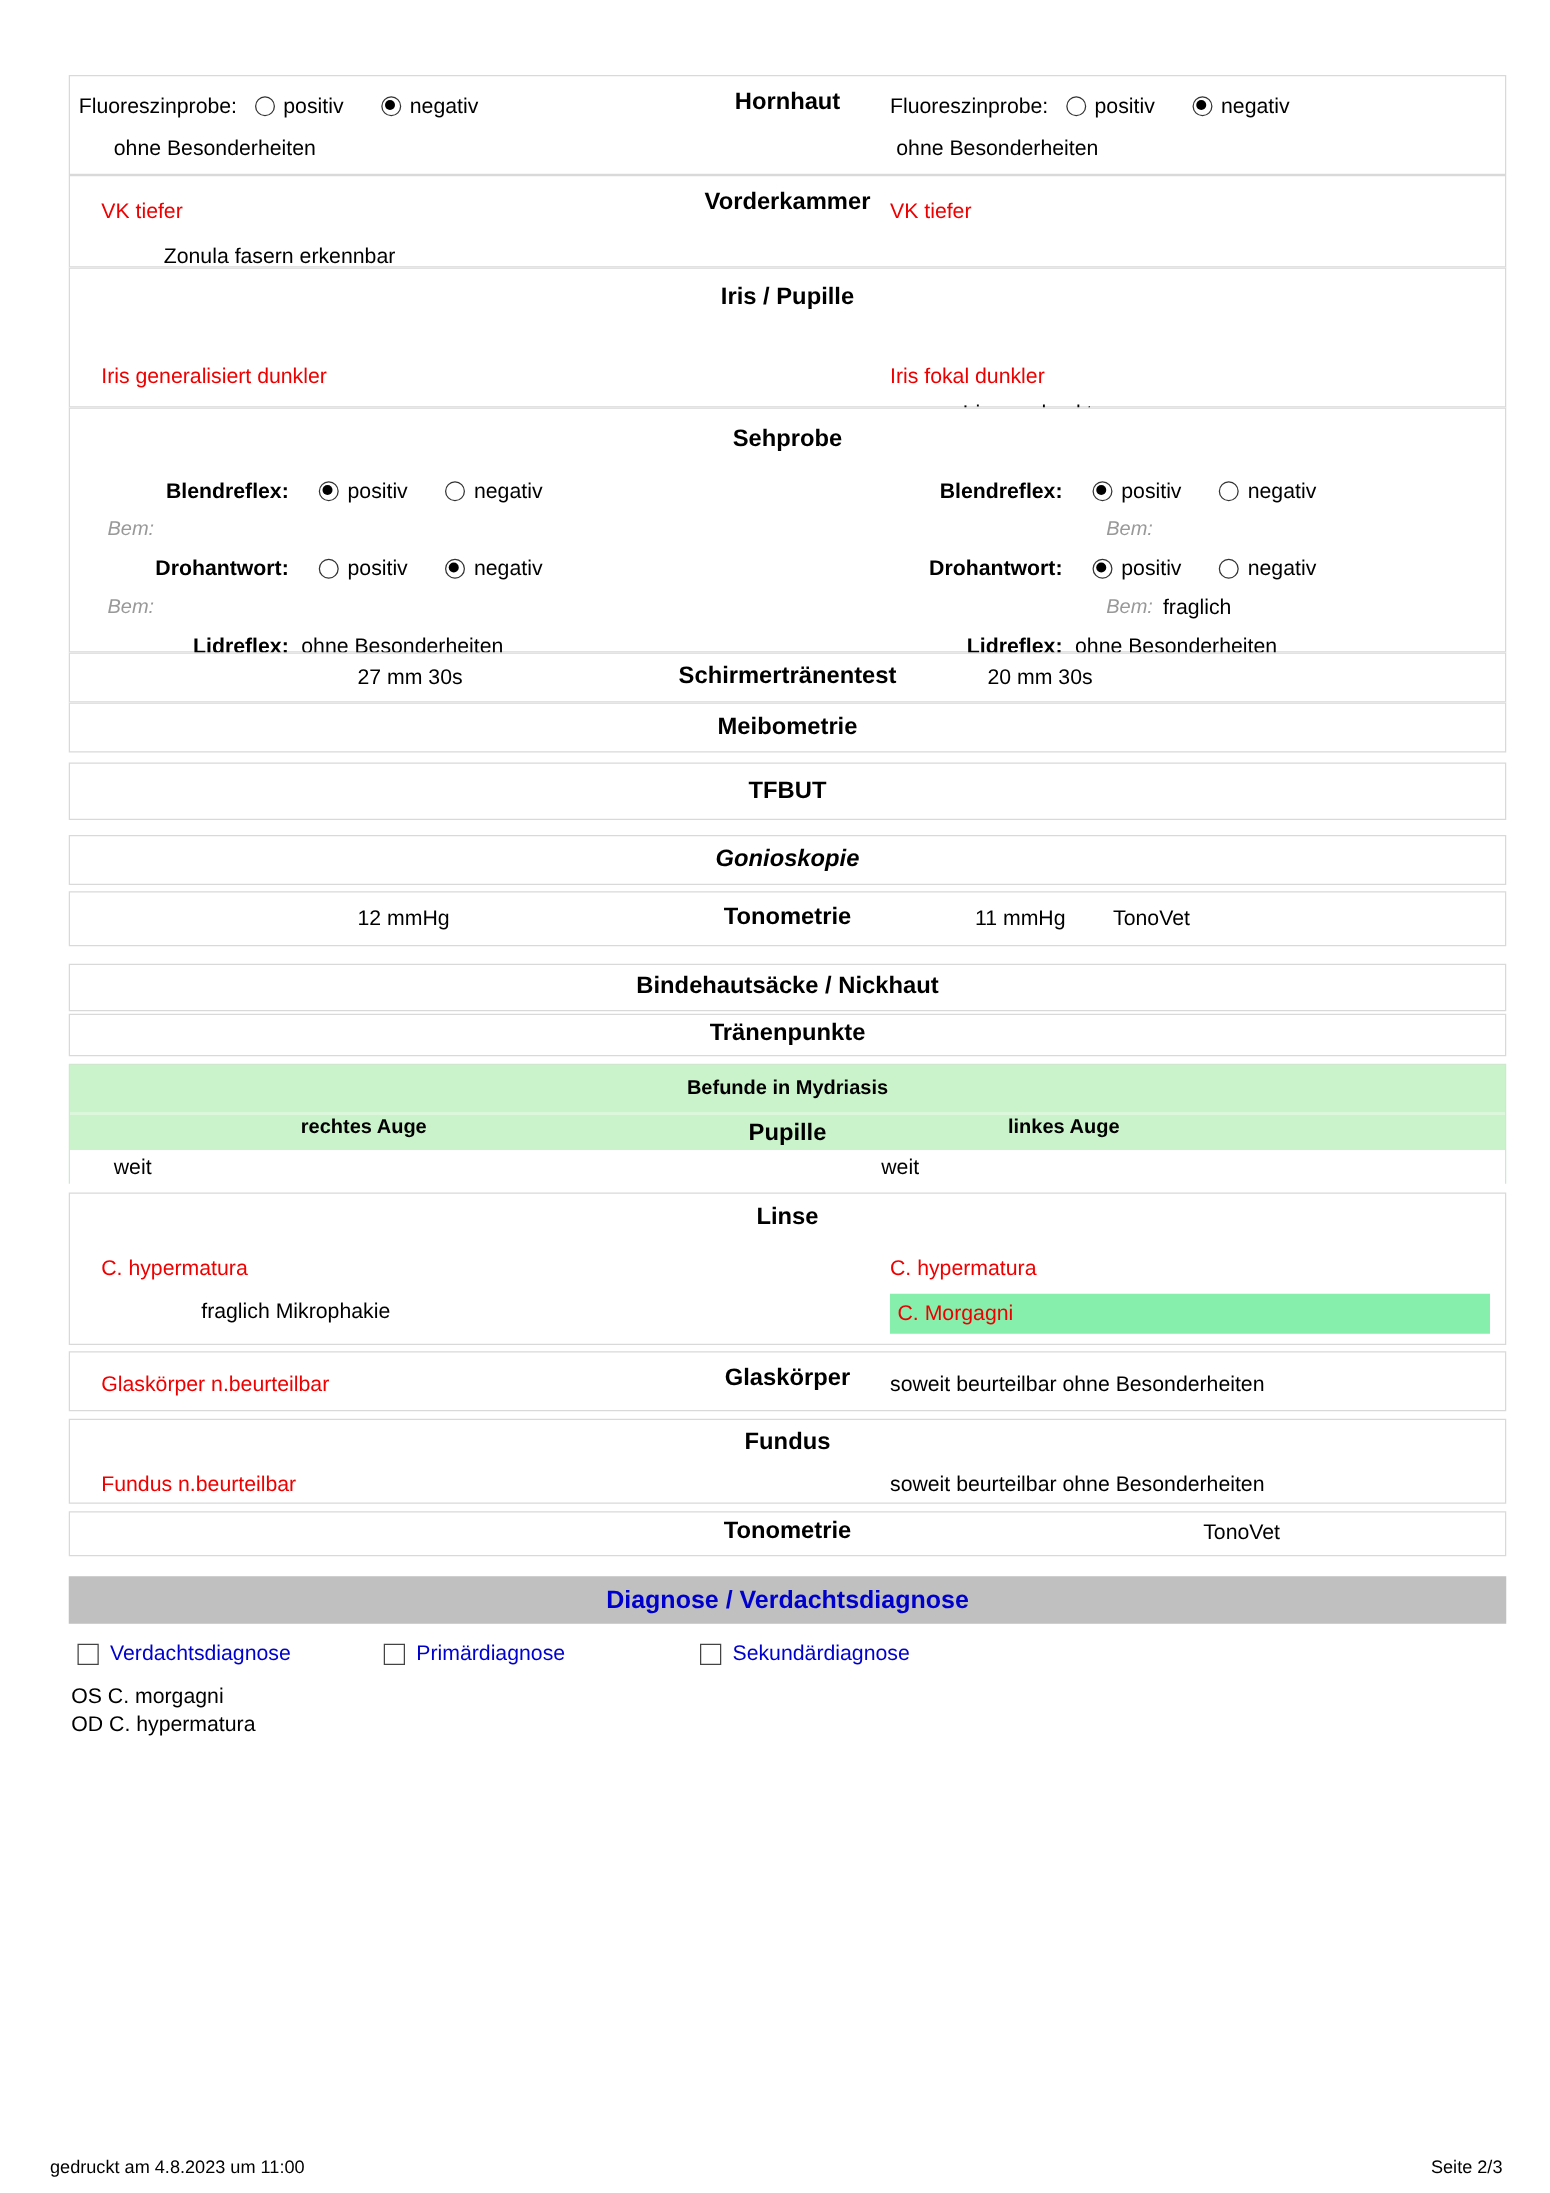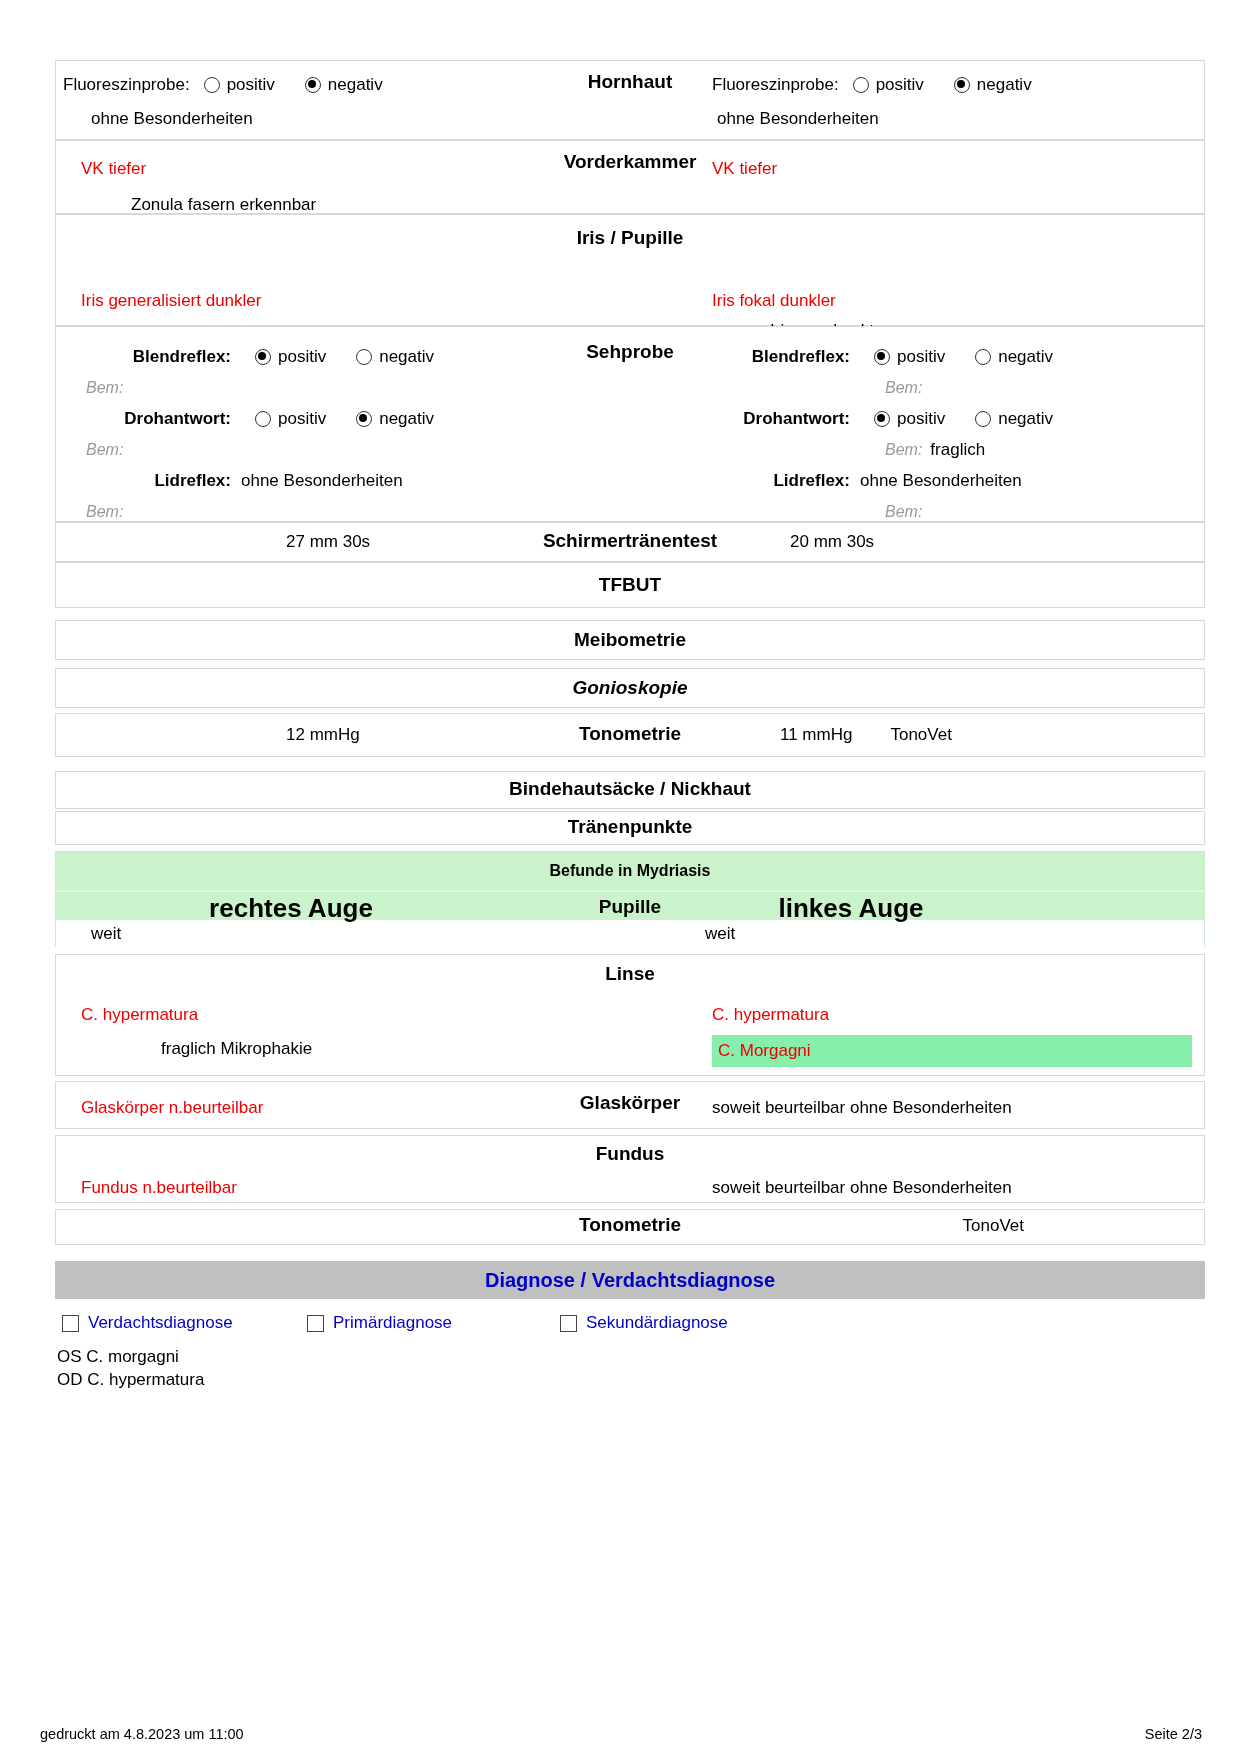--- a/index.html
+++ b/index.html
@@ -32,21 +32,21 @@
   .r-vorderkammer .mid-title{top:10px;}
   .r-vorderkammer .col.L{padding-left:25px;}
   .r-vorderkammer .zonula{padding-left:50px;margin-top:8px;}
   .r-iris{height:112px;}
   .r-iris .mid-title{top:12px;}
   .r-iris .cols{padding-top:72px;}
   .r-iris .col.L{padding-left:25px;}
   .r-iris .note2{padding-left:58px;margin-top:2px;}
   .r-sehprobe{height:196px;}
   .r-sehprobe .mid-title{top:14px;}
-  .r-sehprobe .cols{padding-top:14px;}
+  .r-sehprobe .cols{padding-top:14px;margin-top:36px;}
   .r-sehprobe .col.R{padding-left:0;}
   .r-sehprobe .col.R .sp-label{width:220px;}
   .r-schirmer{height:40px;}
   .r-schirmer .mid-title{top:7px;}
   .r-schirmer .line{height:38px;}
   .r-schirmer .col.L{padding-left:230px;}
   .r-schirmer .col.R{padding-left:160px;}
   .r-meibometrie{height:40px;margin-bottom:8px;}
   .r-meibometrie .mid-title{top:8px;}
   .r-tfbut{height:46px;margin-bottom:12px;}
@@ -60,21 +60,21 @@
   .r-tonometrie .col.R{padding-left:150px;}
   .r-tonometrie .device{margin-left:38px;}
   .r-bindehaut{height:38px;margin-bottom:2px;}
   .r-bindehaut .mid-title{top:6px;}
   .r-traenen{height:34px;margin-bottom:6px;}
   .r-traenen .mid-title{top:4px;}
   .r-mydriasis{height:96px;border-color:#cde8cd;}
   .band-title{height:38px;line-height:38px;background:#cbf3cb;text-align:center;
               font-weight:bold;font-size:16px;}
   .band-sub{height:28px;background:#cbf3cb;position:relative;border-top:2px solid #ddf7dd;}
-  .eye{position:absolute;font-weight:bold;font-size:26px;top:1px;transform:translateX(-50%);}
+  .eye{position:absolute;font-weight:bold;font-size:16px;top:1px;transform:translateX(-50%);}
   .eye.left-col{left:235px;}
   .eye.right-col{left:795px;}
   .pupille-title{position:absolute;left:0;right:0;top:44px;text-align:center;font-weight:bold;font-size:19px;z-index:3;}
   .weit-row{height:28px;background:#fff;align-items:center;}
   .weit-row .col.L{padding-left:35px;}
   .weit-row .col.R{padding-left:75px;}
   .r-linse{margin-top:7px;height:122px;border-color:#dcead c;}
   .r-linse .mid-title{top:8px;}
   .r-linse .cols.find{padding-top:46px;}
   .r-linse .col.L{padding-left:25px;}
@@ -261,26 +261,26 @@
       <div class="cols">
         <div class="col L">
             <div class="line">27 mm 30s</div>
           </div>
         <div class="col R">
             <div class="line">20 mm 30s</div>
           </div>
       </div>
     </div>
 
+    <div class="row r-meibometrie">
+      <div class="mid-title">Meibometrie</div>
+    </div>
+
     <div class="row r-tfbut">
       <div class="mid-title">TFBUT</div>
-    </div>
-
-    <div class="row r-meibometrie">
-      <div class="mid-title">Meibometrie</div>
     </div>
 
     <div class="row r-gonioskopie">
       <div class="mid-title">Gonioskopie</div>
     </div>
 
     <div class="row r-tonometrie">
       <div class="mid-title">Tonometrie</div>
       <div class="cols">
         <div class="col L">

